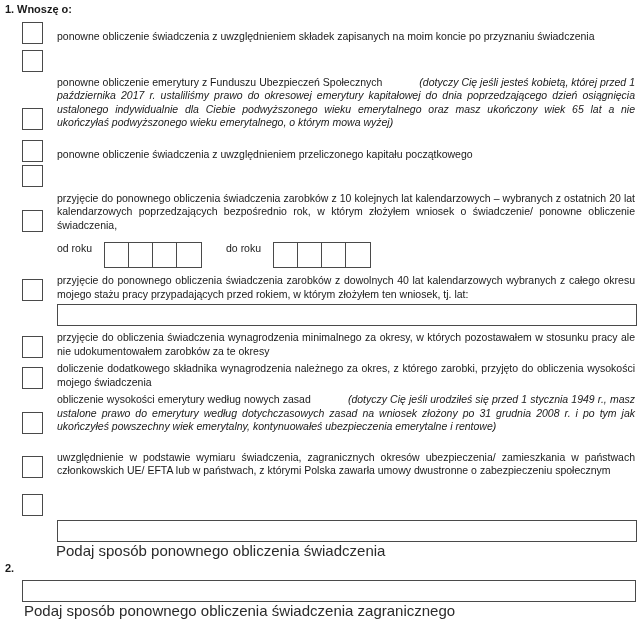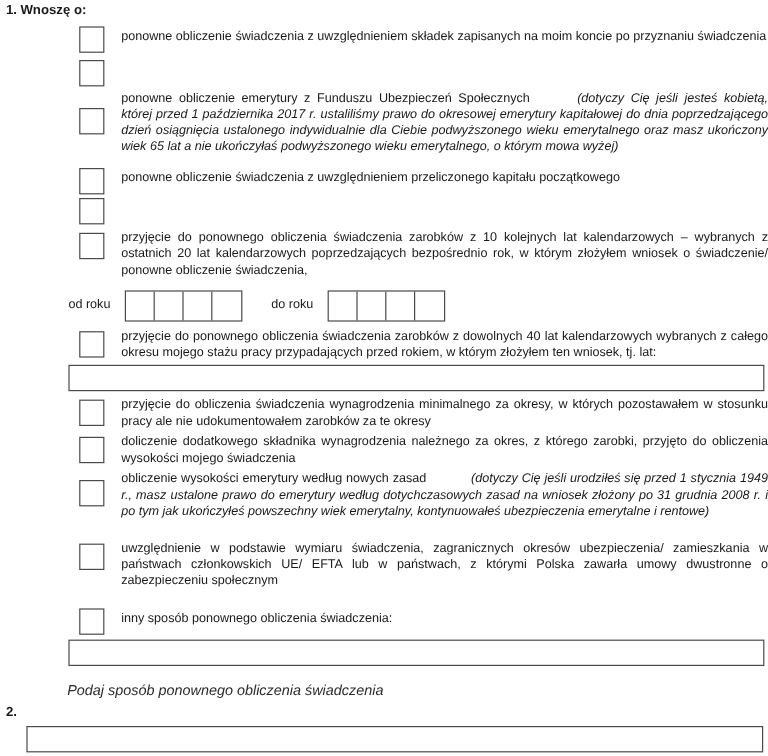--- a/index.html
+++ b/index.html
@@ -6,50 +6,50 @@
   html,body { width:640px; height:630px; background:#fff; overflow:hidden; }
   body {
     font-family:"Liberation Sans","DejaVu Sans",sans-serif;
     font-size:10.5px; line-height:13.5px; color:#1a1a1a;
     padding-top:3px;
   }
   .sec-head { display:flex; font-weight:bold; font-size:11px; }
   .sec-num { width:17px; padding-left:5px; flex:none; }
   #sec1-head { margin-bottom:7px; }
   #sec2-head { margin-top:0; margin-bottom:4px; }
-  .row { display:flex; align-items:flex-start;padding-left:44px; }
+  .row { display:flex; align-items:flex-end; }
   .cb {
     width:21px; height:22px; border:1px solid #4a4a4a; background:#fff;
     margin-left:22px; flex:none; cursor:pointer;
   }
   .cb.off0 { margin-top:-2px; }
   .cb.off1 { margin-top:2px; }
   .cb.off2 { margin-top:7px; }
   .cb.off3 { margin-top:14px; }
   .itxt {
     margin-left:14px; width:578px; text-align:justify;
   }
   .it { font-style:italic;margin-left:34px; }
   .mb3{margin-bottom:3px}.mb4{margin-bottom:4px}.mb5{margin-bottom:5px}
   .mb6{margin-bottom:6px}.mb8{margin-bottom:8px}.mb10{margin-bottom:10px}
   .mb12{margin-bottom:12px}.mb17{margin-bottom:17px}.mb18{margin-bottom:18px}
-  .year-row { display:flex; align-items:center; margin-left:57px; }
+  .year-row { display:flex; margin-left:57px; }
   .year-label { margin-right:12px; }
   .comb { display:flex; border:1px solid #4a4a4a; margin-right:24px; }
   .comb:last-child { margin-right:0; }
   .cell { width:24px; height:24px; border-right:1px solid #4a4a4a; }
   .cell:last-child { border-right:none; }
   .tin {
     display:block; height:22px; border:1px solid #4a4a4a; background:#fff;
     font-family:inherit; font-size:10.5px; padding:0 4px; outline:none; border-radius:0;
   }
   .tin.indent { margin-left:57px; width:580px; }
   .tin.full { margin-left:22px; width:614px; }
   .hint {
-    font-style:italic; font-size:12px; color:#2b2b2b; margin-top:14px;
+    font-size:15px; color:#2b2b2b; margin-top:2px;
   }
   .hint.h1 { margin-left:56px; }
   .hint.h2 { margin-left:24px; }
 </style>
 </head>
 <body>
 
 <div class="sec-head" id="sec1-head">
   <span class="sec-num">1.</span>
   <span>Wnoszę o:</span>
@@ -122,21 +122,20 @@
   <div class="itxt"><span>obliczenie wysokości emerytury według nowych zasad </span><span class="it">(dotyczy Cię jeśli urodziłeś się przed 1 stycznia 1949 r., masz ustalone prawo do emerytury według dotychczasowych zasad na wniosek złożony po 31 grudnia 2008 r. i po tym jak ukończyłeś powszechny wiek emerytalny, kontynuowałeś ubezpieczenia emerytalne i rentowe)</span></div>
 </div>
 
 <div class="row mb18">
   <div class="cb off1"></div>
   <div class="itxt">uwzględnienie w podstawie wymiaru świadczenia, zagranicznych okresów ubezpieczenia/ zamieszkania w państwach członkowskich UE/ EFTA lub w państwach, z  którymi Polska zawarła umowy dwustronne o zabezpieczeniu społecznym</div>
 </div>
 
 <div class="row mb4">
   <div class="cb off0"></div>
-  <div class="itxt">inny sposób ponownego obliczenia świadczenia:</div>
 </div>
 
 <input type="text" class="tin indent" value="" style="">
 <div class="hint h1 mb5">Podaj sposób ponownego obliczenia świadczenia</div>
 
 <div class="sec-head" id="sec2-head">
   <span class="sec-num">2.</span>
 </div>
 
 <input type="text" class="tin full" value="" style="">

